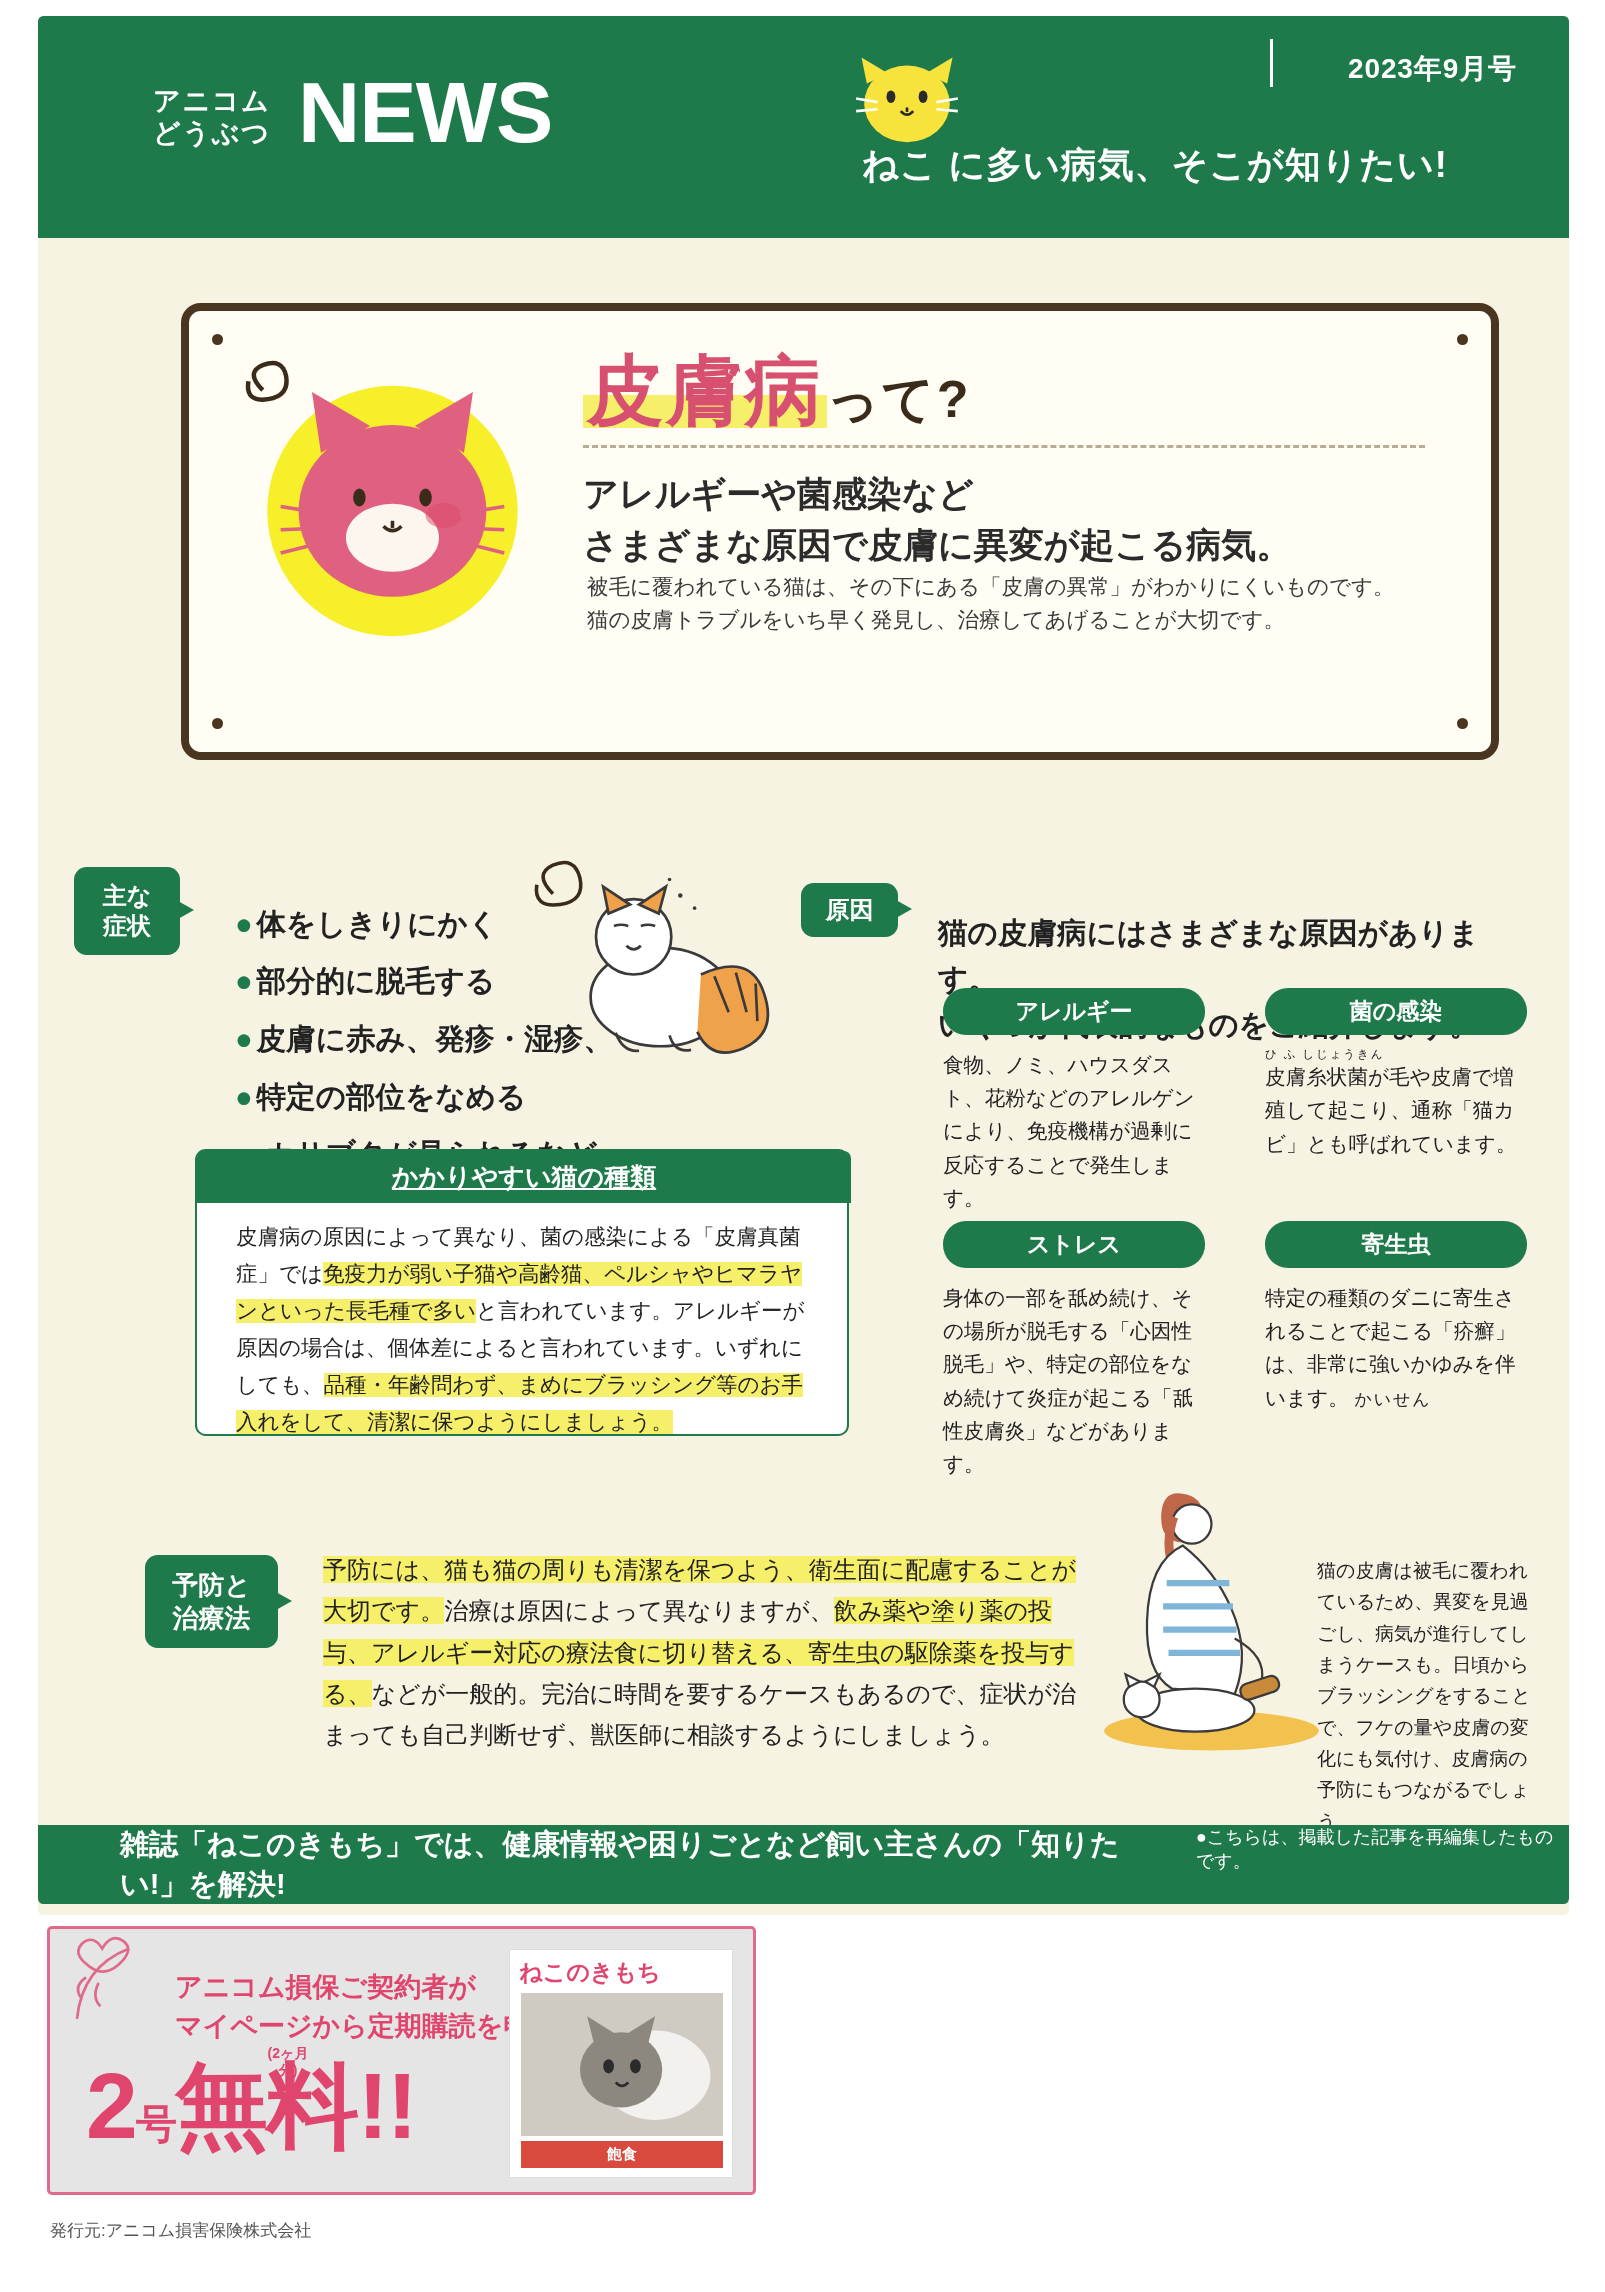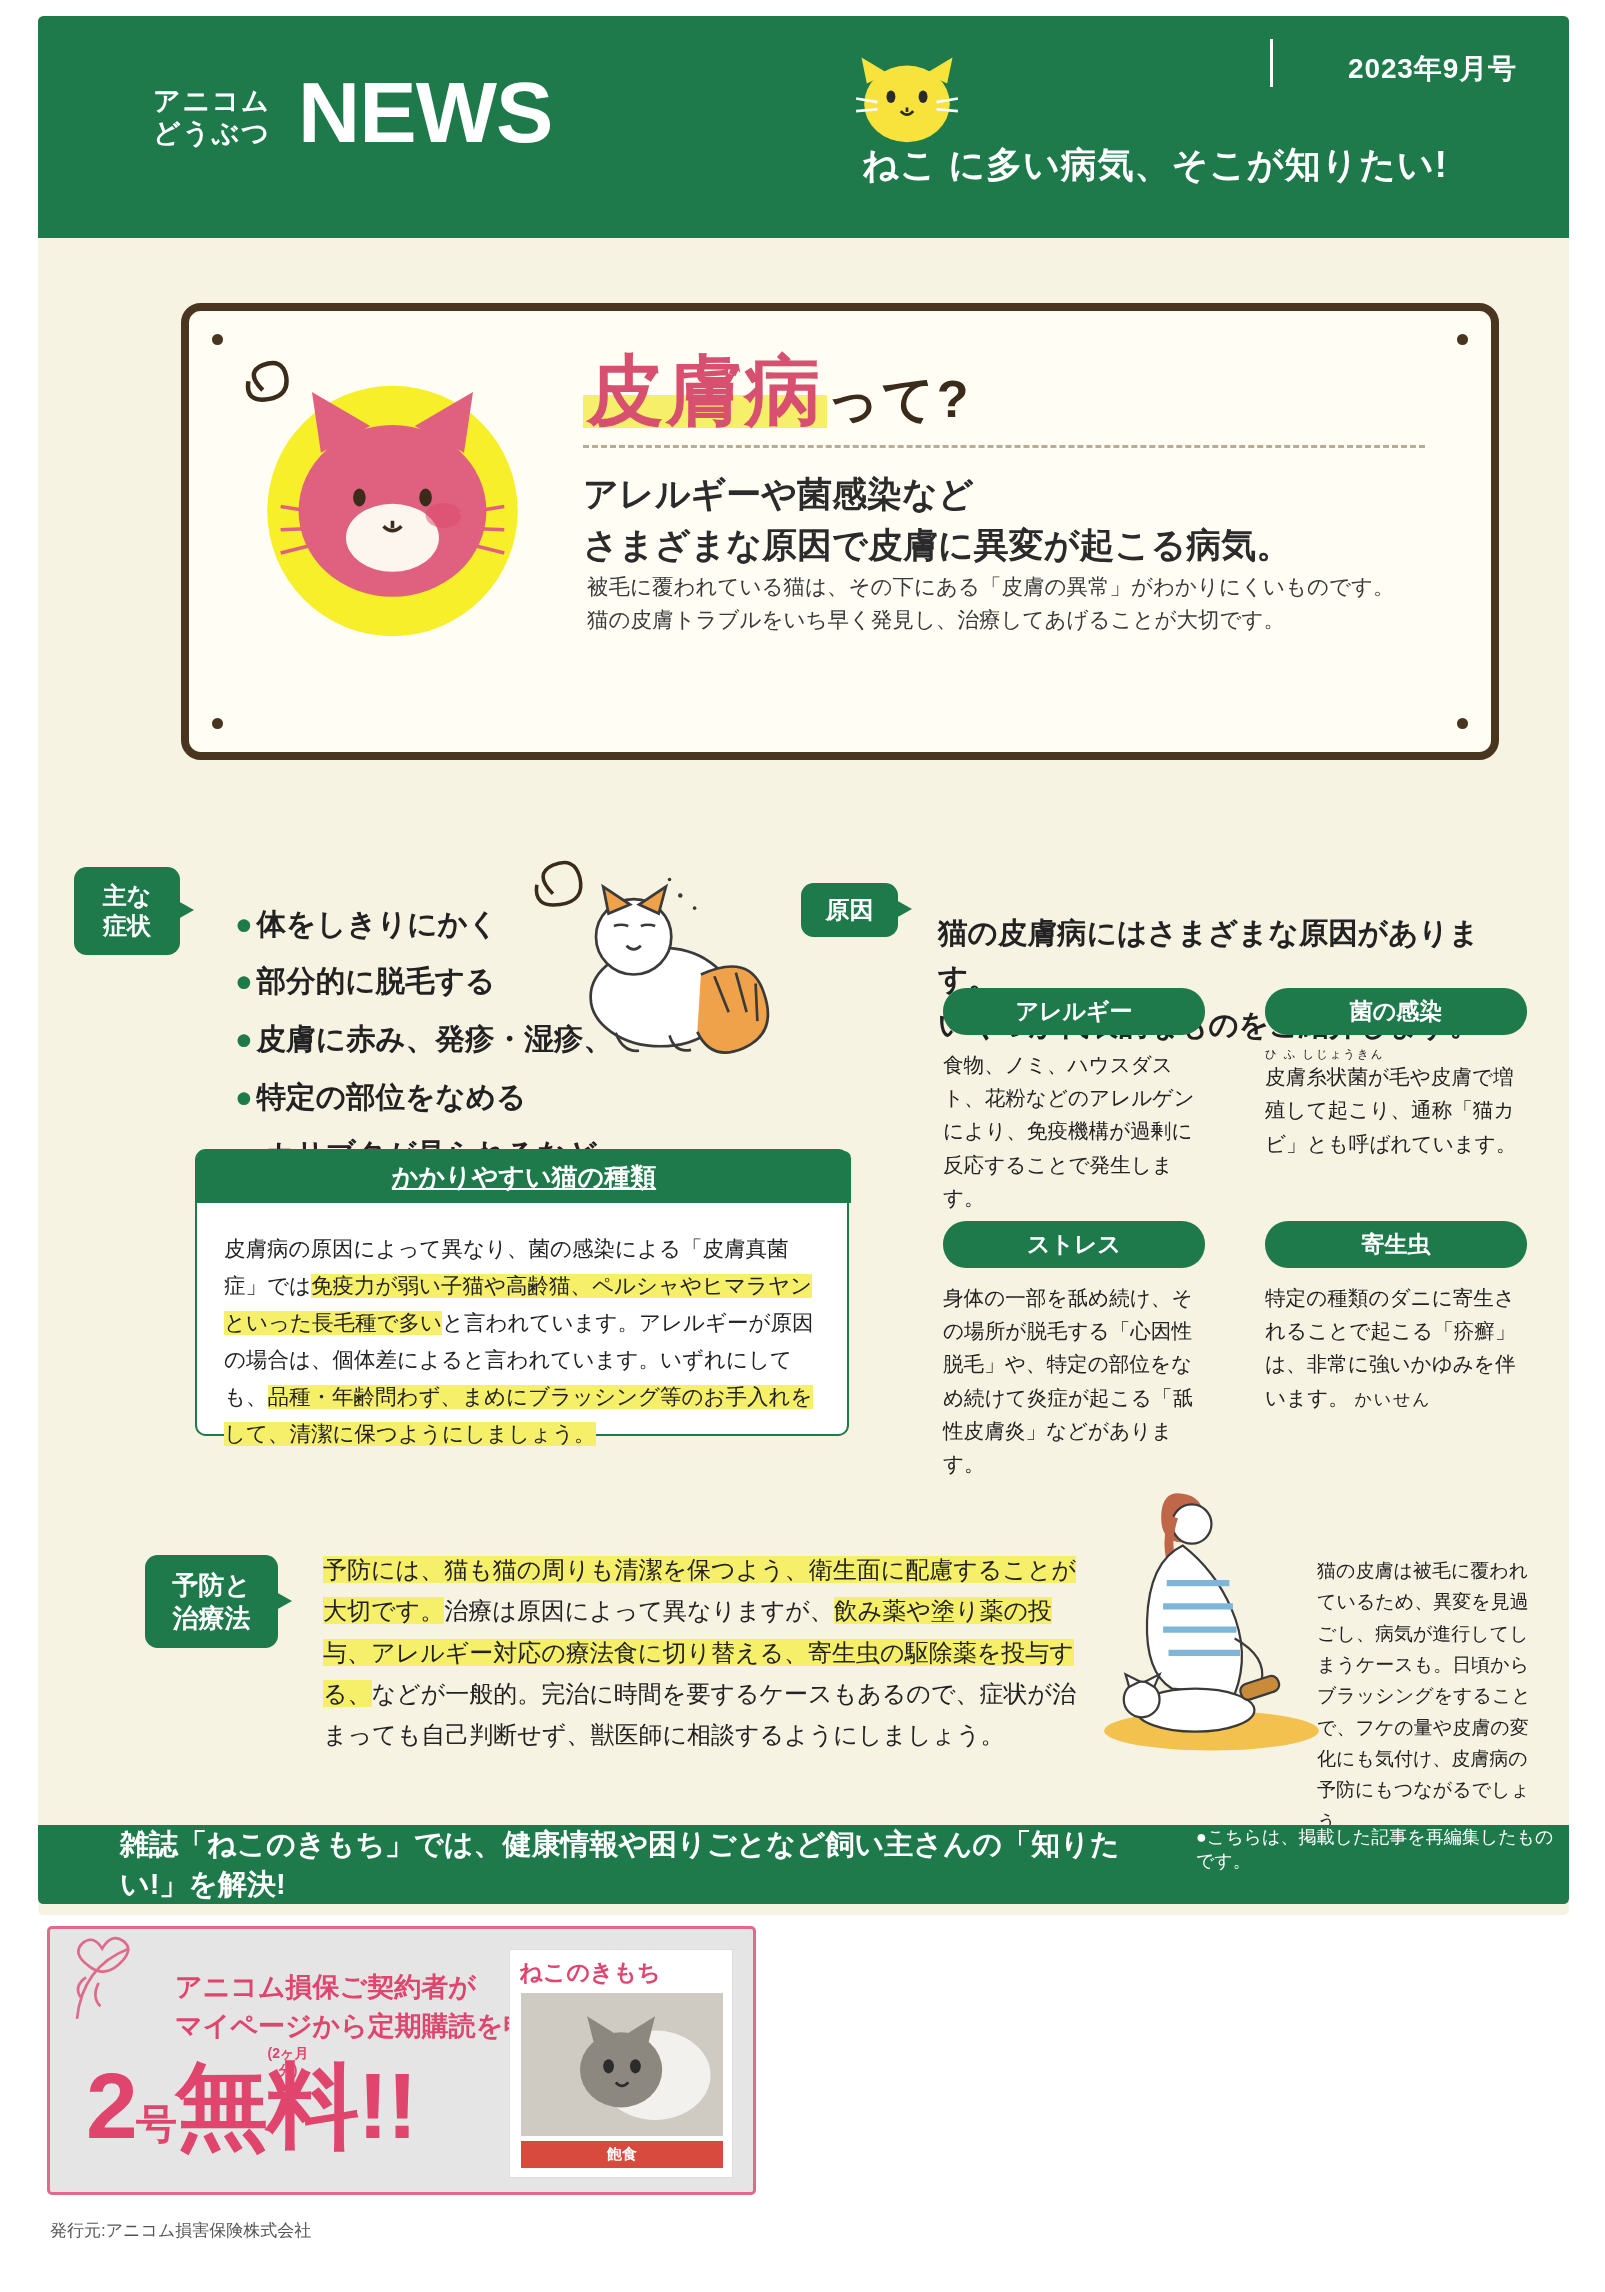--- a/index.html
+++ b/index.html
@@ -119,21 +119,21 @@
   }
   .breed-head {
     position:absolute; left:0; top:0; width:654px; height:52px;
     background:#1e7a4b; color:#fff; font-weight:bold; font-size:26px;
     display:flex; align-items:center; justify-content:center;
     border-radius:7.2px 7.2px 0 0;
     text-decoration:underline;
   }
   .breed-body {
     position:absolute; left:0; top:52px; width:654px;
-    padding: 16px 27px; font-size:21.5px; line-height:1.72; color:#222;margin-top:12px;
+    padding: 16px 39px; font-size:21.5px; line-height:1.72; color:#222;
   }
   .mark { background:#f6ef6a; }
   
   .cause-intro {
     position:absolute; left:900px; top:849px; width:591px;
     font-size:29.6px; font-weight:bold; line-height:1.55; color:#222;margin-top:45px;
   }
   
   .cause-card { position:absolute; width:262px; }
   .cause-card .chead {

